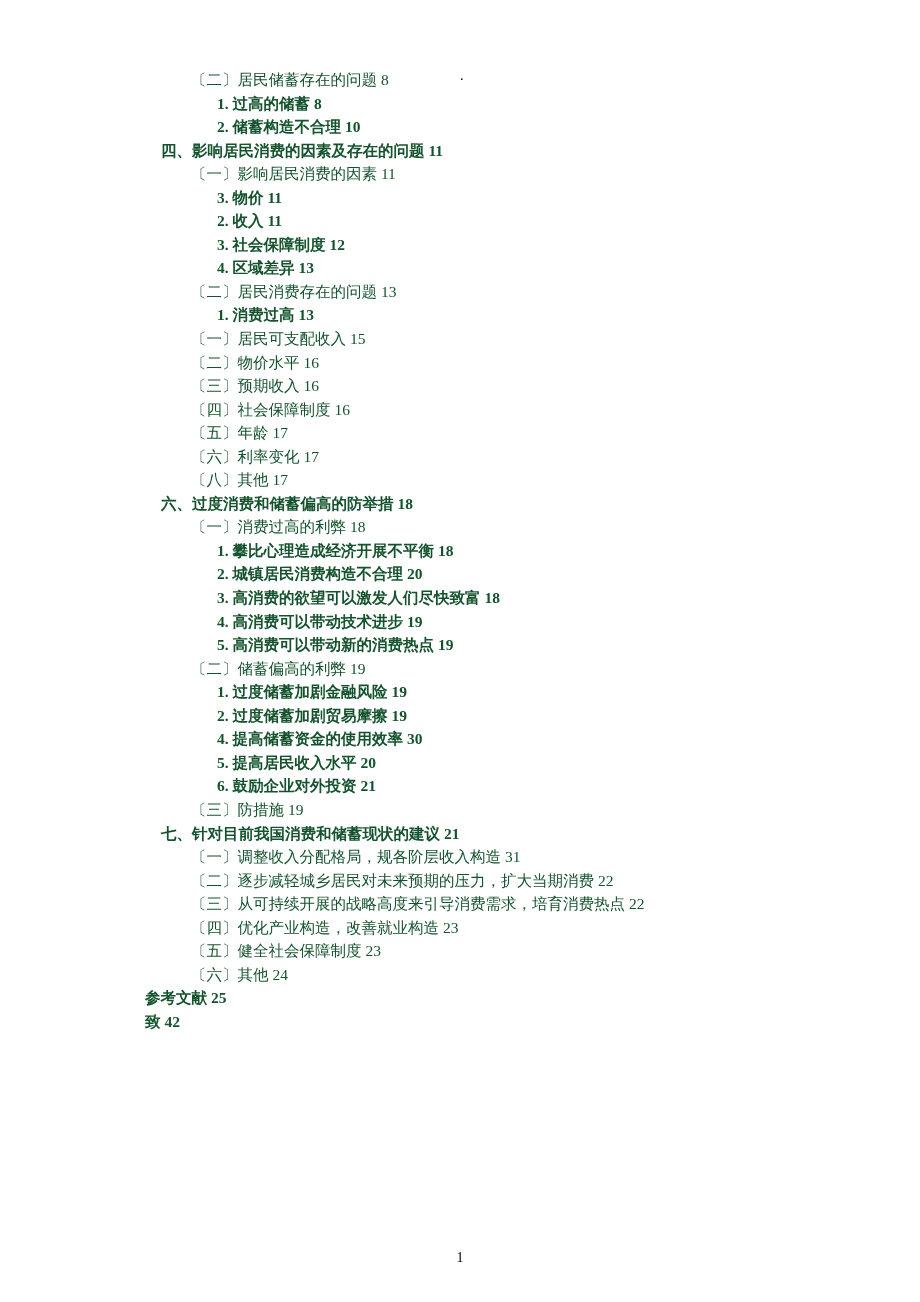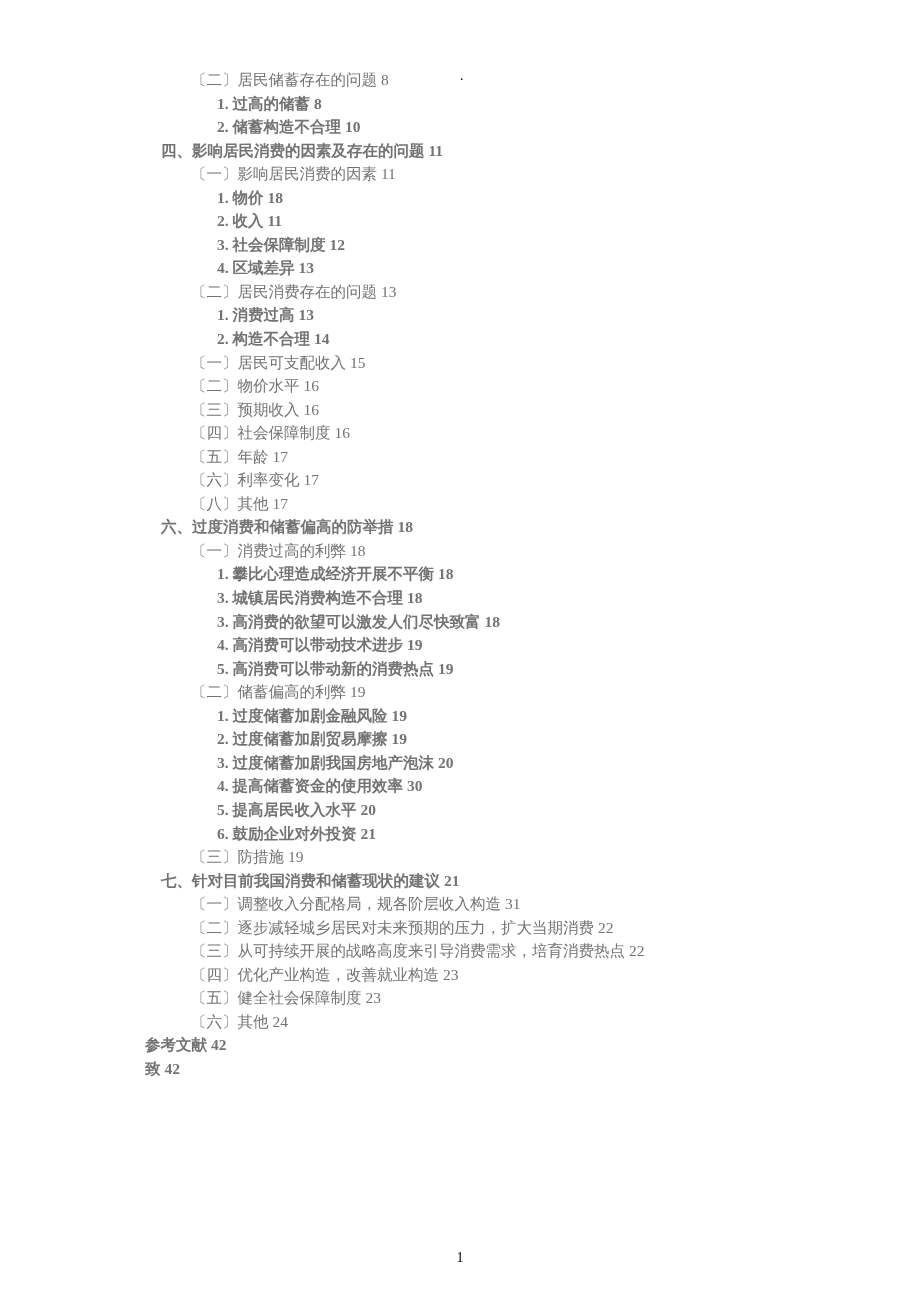--- a/index.html
+++ b/index.html
@@ -8,21 +8,21 @@
     background: #fff;
     font-family: "SimSun", "宋体", serif;
     width: 920px;
     min-height: 1302px;
     position: relative;
   }
   .page {
     padding: 68px 145px 40px 145px;
     font-size: 15.5px;
     line-height: 1.52;
-    color: #737373;
+    color: #14532d;
   }
   .dot-top {
     position: absolute;
     top: 68px;
     left: 460px;
     font-size: 14px;
     color: #000;
   }
   .toc-section { }
   .lvl-1 { margin-left: 16px; font-weight: bold; }
@@ -43,54 +43,52 @@
 
 <div class="dot-top">.</div>
 
 <div class="page">
   <div class="toc-section" id="toc">
       <div class="lvl-2">〔二〕居民储蓄存在的问题 8</div>
       <div class="lvl-3">1. 过高的储蓄 8</div>
       <div class="lvl-3">2. 储蓄构造不合理 10</div>
       <div class="lvl-1">四、影响居民消费的因素及存在的问题 11</div>
       <div class="lvl-2">〔一〕影响居民消费的因素 11</div>
-      <div class="lvl-3">1. 物价 18</div>
+      <div class="lvl-3">3. 物价 11</div>
       <div class="lvl-3">2. 收入 11</div>
       <div class="lvl-3">3. 社会保障制度 12</div>
       <div class="lvl-3">4. 区域差异 13</div>
       <div class="lvl-2">〔二〕居民消费存在的问题 13</div>
       <div class="lvl-3">1. 消费过高 13</div>
-      <div class="lvl-3">2. 构造不合理 14</div>
       <div class="lvl-2">〔一〕居民可支配收入 15</div>
       <div class="lvl-2">〔二〕物价水平 16</div>
       <div class="lvl-2">〔三〕预期收入 16</div>
       <div class="lvl-2">〔四〕社会保障制度 16</div>
       <div class="lvl-2">〔五〕年龄 17</div>
       <div class="lvl-2">〔六〕利率变化 17</div>
       <div class="lvl-2">〔八〕其他 17</div>
       <div class="lvl-1">六、过度消费和储蓄偏高的防举措 18</div>
       <div class="lvl-2">〔一〕消费过高的利弊 18</div>
       <div class="lvl-3">1. 攀比心理造成经济开展不平衡 18</div>
-      <div class="lvl-3">3. 城镇居民消费构造不合理 18</div>
+      <div class="lvl-3">2. 城镇居民消费构造不合理 20</div>
       <div class="lvl-3">3. 高消费的欲望可以激发人们尽快致富 18</div>
       <div class="lvl-3">4. 高消费可以带动技术进步 19</div>
       <div class="lvl-3">5. 高消费可以带动新的消费热点 19</div>
       <div class="lvl-2">〔二〕储蓄偏高的利弊 19</div>
       <div class="lvl-3">1. 过度储蓄加剧金融风险 19</div>
       <div class="lvl-3">2. 过度储蓄加剧贸易摩擦 19</div>
-      <div class="lvl-3">3. 过度储蓄加剧我国房地产泡沫 20</div>
       <div class="lvl-3">4. 提高储蓄资金的使用效率 30</div>
       <div class="lvl-3">5. 提高居民收入水平 20</div>
       <div class="lvl-3">6. 鼓励企业对外投资 21</div>
       <div class="lvl-2">〔三〕防措施 19</div>
       <div class="lvl-1">七、针对目前我国消费和储蓄现状的建议 21</div>
       <div class="lvl-2">〔一〕调整收入分配格局，规各阶层收入构造 31</div>
       <div class="lvl-2">〔二〕逐步减轻城乡居民对未来预期的压力，扩大当期消费 22</div>
       <div class="lvl-2">〔三〕从可持续开展的战略高度来引导消费需求，培育消费热点 22</div>
       <div class="lvl-2">〔四〕优化产业构造，改善就业构造 23</div>
       <div class="lvl-2">〔五〕健全社会保障制度 23</div>
       <div class="lvl-2">〔六〕其他 24</div>
-      <div class="lvl-0">参考文献 42</div>
+      <div class="lvl-0">参考文献 25</div>
       <div class="lvl-0">致 42</div>
     </div>
 </div>
 
 <div class="page-num">1</div>
 
 </body></html>

